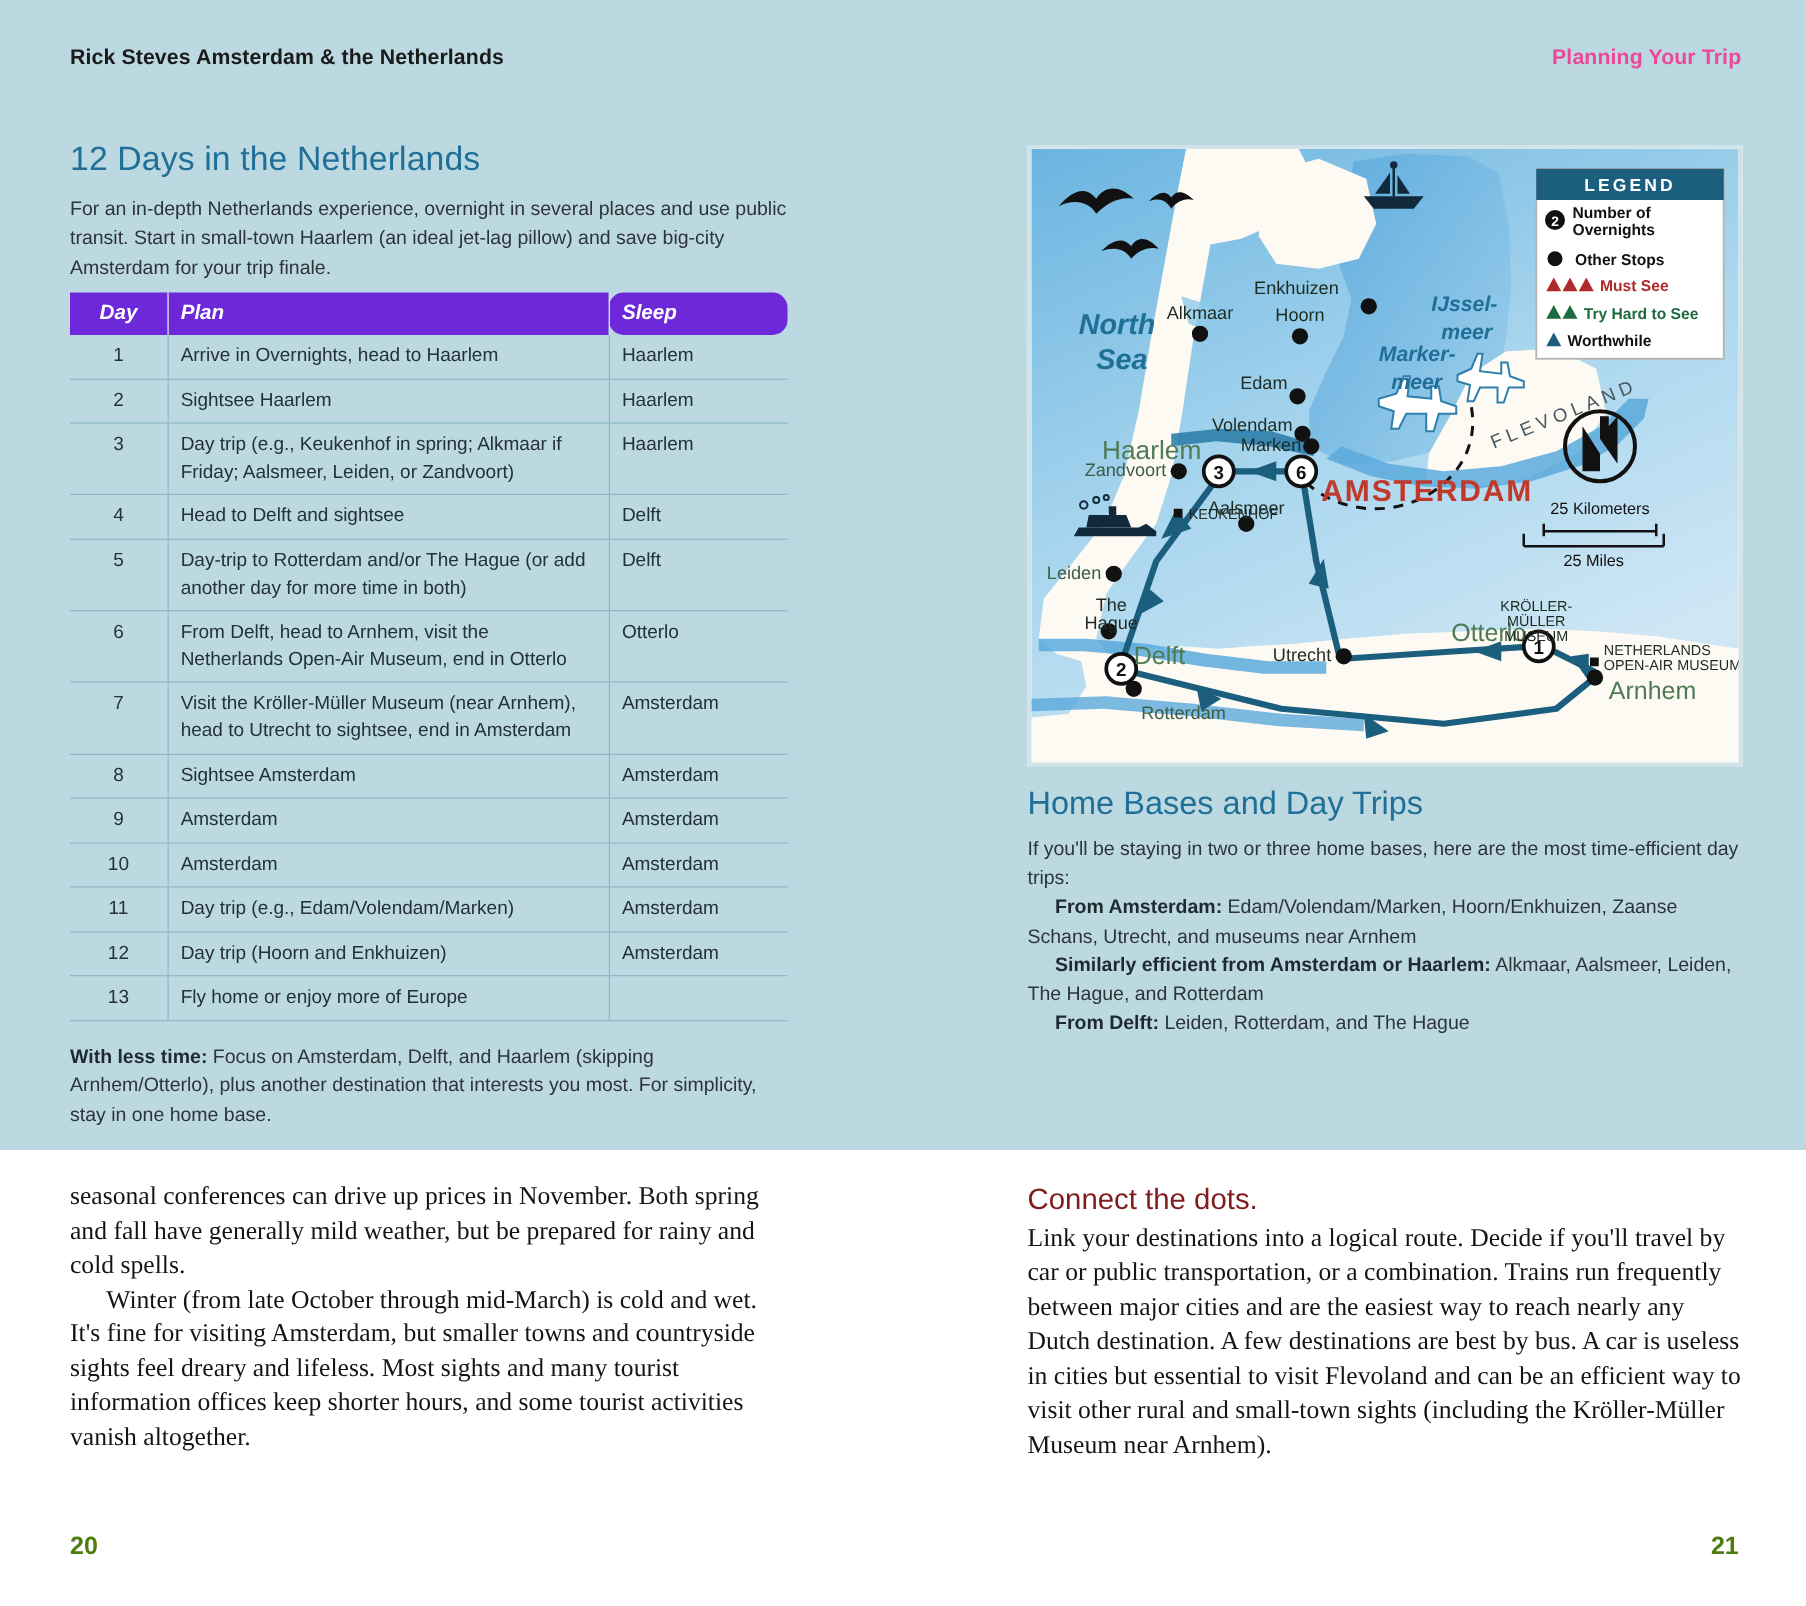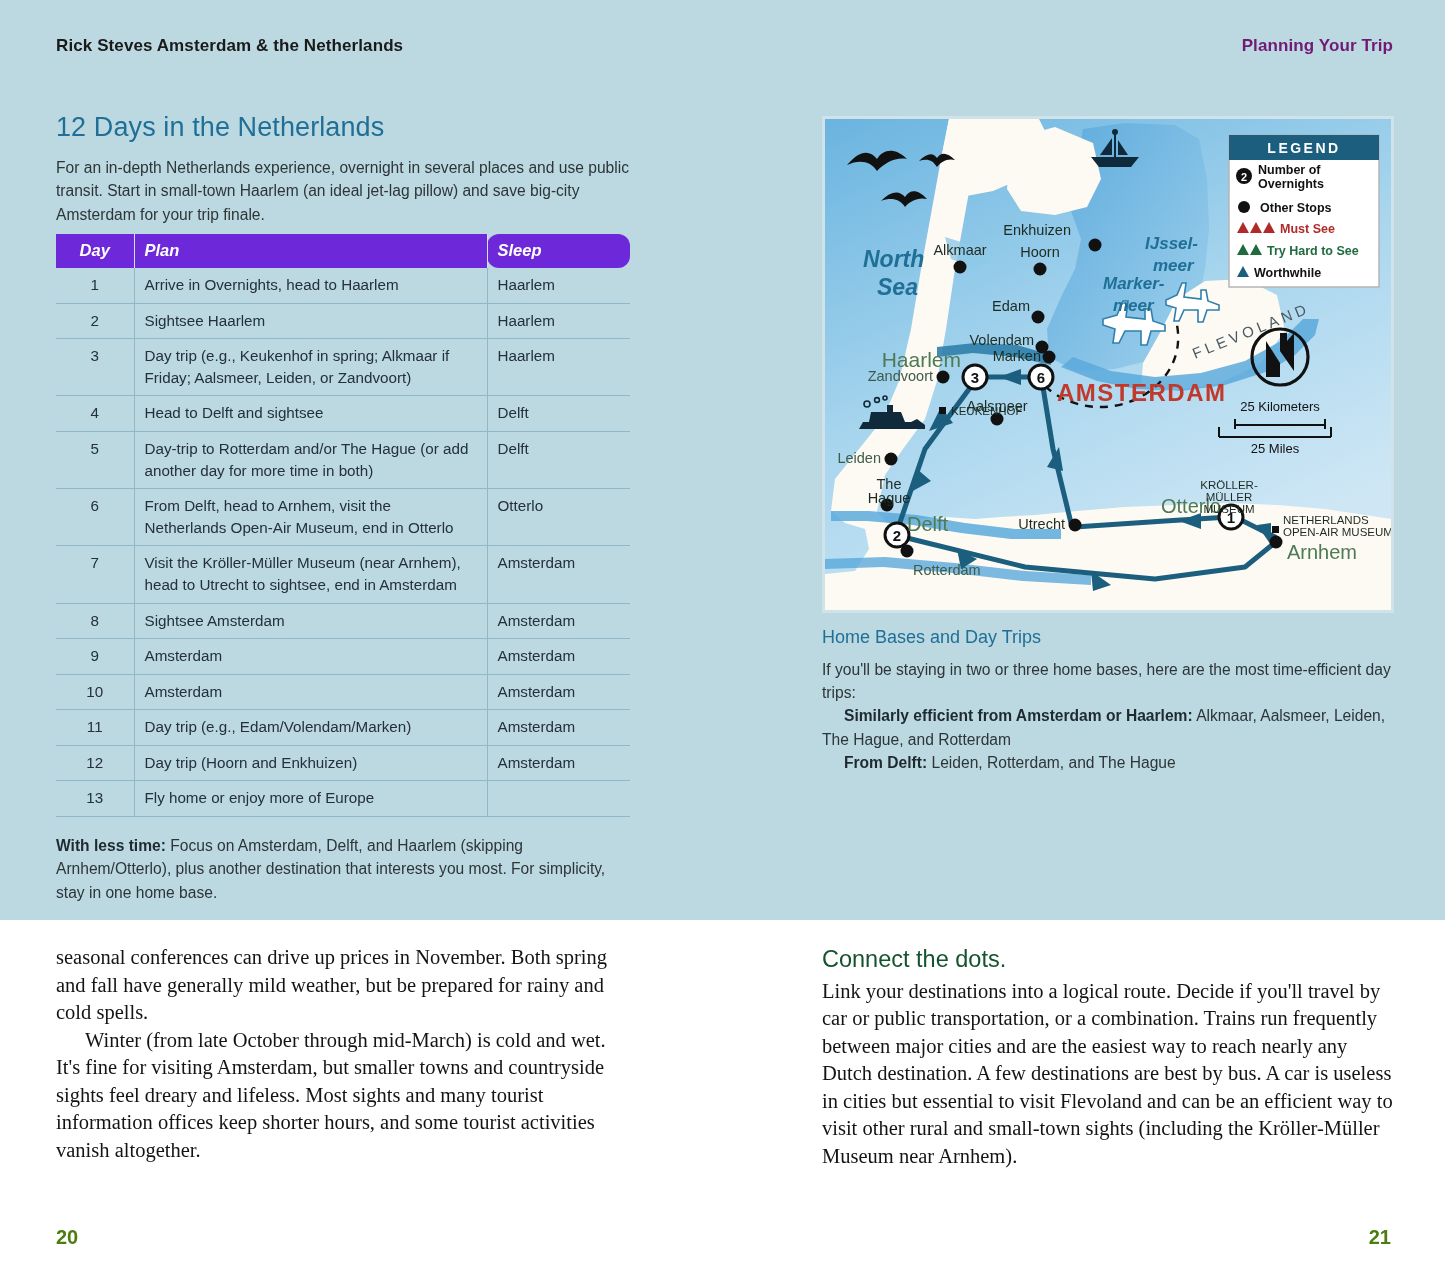--- a/index.html
+++ b/index.html
@@ -17,21 +17,21 @@
     background:#bcd9e1;
   }
   
   #runhead-left {
     position:absolute; left:56px; top:36px;
     font-size:17px; font-weight:bold; color:#1a1a1a;
     letter-spacing:.1px;
   }
   #runhead-right {
     position:absolute; right:52px; top:36px;
-    font-size:17px; font-weight:bold; color:#701a75;
+    font-size:17px; font-weight:bold; color:#ec4899;
     letter-spacing:.1px;
   }
   
   #left-col { position:absolute; left:56px; top:80px; width:574px;margin-top:32px; }
   .sec-title {
     font-size:27px; color:#1f6f96; font-weight:normal;
     margin:0 0 13px 0; letter-spacing:.1px;
   }
   .intro-p {
     font-size:15.6px; color:#2d3538; line-height:1.50;
@@ -66,38 +66,38 @@
   
   #right-col { position:absolute; left:822px; top:116px; width:572px; }
   #map-frame {
     width:572px; height:497px;
     border:3px solid #cfe3e9;
     position:relative; overflow:hidden;
     background:#fdfaf3;
   }
   #map-svg { position:absolute; left:0; top:0; }
   .rs-head {
-    font-size:18px; color:#1f6f96; margin:14px 0 10px 0; font-weight:normal;
+    font-size:26px; color:#1f6f96; margin:14px 0 10px 0; font-weight:normal;
   }
   .rs-p { font-size:15.6px; color:#2d3538; line-height:1.49; margin:0; }
   .rs-p b { color:#1f2a30; }
   
   .body-col {
     position:absolute; top:944px; width:574px;
     font-family:"Liberation Serif", serif;
     font-size:20.5px; line-height:1.345; color:#141414;
     text-align:left;
   }
   #body-left { left:56px; }
   #body-right { left:822px; }
   .body-col p { margin:0; }
   .body-col p.ind { text-indent:29px; }
   .ctd-head {
     font-family:"Liberation Sans", sans-serif;
-    font-size:23.5px; color:#14532d; margin:0 0 2px 0; font-weight:normal;
+    font-size:23.5px; color:#7f1d1d; margin:0 0 2px 0; font-weight:normal;
   }
   
   .folio {
     position:absolute; bottom:36px;
     font-size:20px; font-weight:bold; color:#4d7c0f;
   }
   #folio-left { left:56px; }
   #folio-right { right:54px; }
 </style>
 </head>
@@ -420,20 +420,21 @@
 
         <path d="M412,158 L418,147 L424,158 Z" fill="#1b5e7e"></path>
         <text x="429" y="158" font-family="Liberation Sans, sans-serif" font-size="12.5" font-weight="bold" fill="#111">Worthwhile</text>
       </g>
     </svg>
   </div>
 
   <h2 class="rs-head">Home Bases and Day Trips</h2>
   <p class="rs-p">If you'll be staying in two or three home bases, here are the most time-efficient day trips:</p>
   <div id="daytrip-list">
+      <p class="rs-p" style="text-indent: 22px;"><b>From Amsterdam:</b><span> Edam/Volendam/Marken, Hoorn/Enkhuizen, Zaanse Schans, Utrecht, and museums near Arnhem</span></p>
       <p class="rs-p" style="text-indent: 22px;"><b>Similarly efficient from Amsterdam or Haarlem:</b><span> Alkmaar, Aalsmeer, Leiden, The Hague, and Rotterdam</span></p>
       <p class="rs-p" style="text-indent: 22px;"><b>From Delft:</b><span> Leiden, Rotterdam, and The Hague</span></p>
     </div>
 </div>
 
 <div class="body-col" id="body-left">
   <p>seasonal conferences can drive up prices in November. Both spring and fall have generally mild weather, but be prepared for rainy and cold spells.</p>
   <p class="ind">Winter (from late October through mid-March) is cold and wet. It's fine for visiting Amsterdam, but smaller towns and countryside sights feel dreary and lifeless. Most sights and many tourist information offices keep shorter hours, and some tourist activities vanish altogether.</p>
 </div>
 

